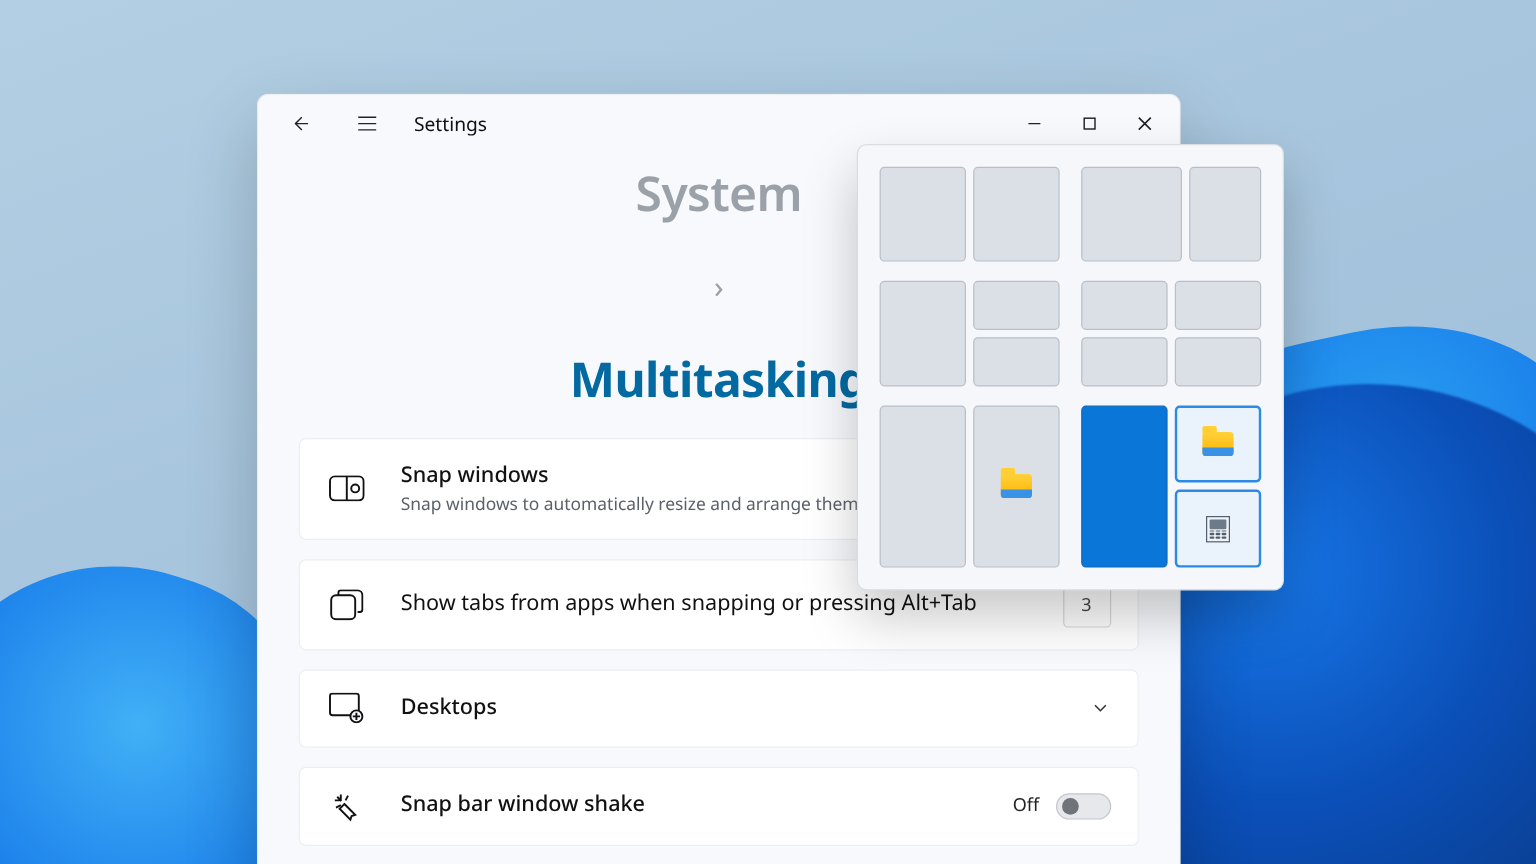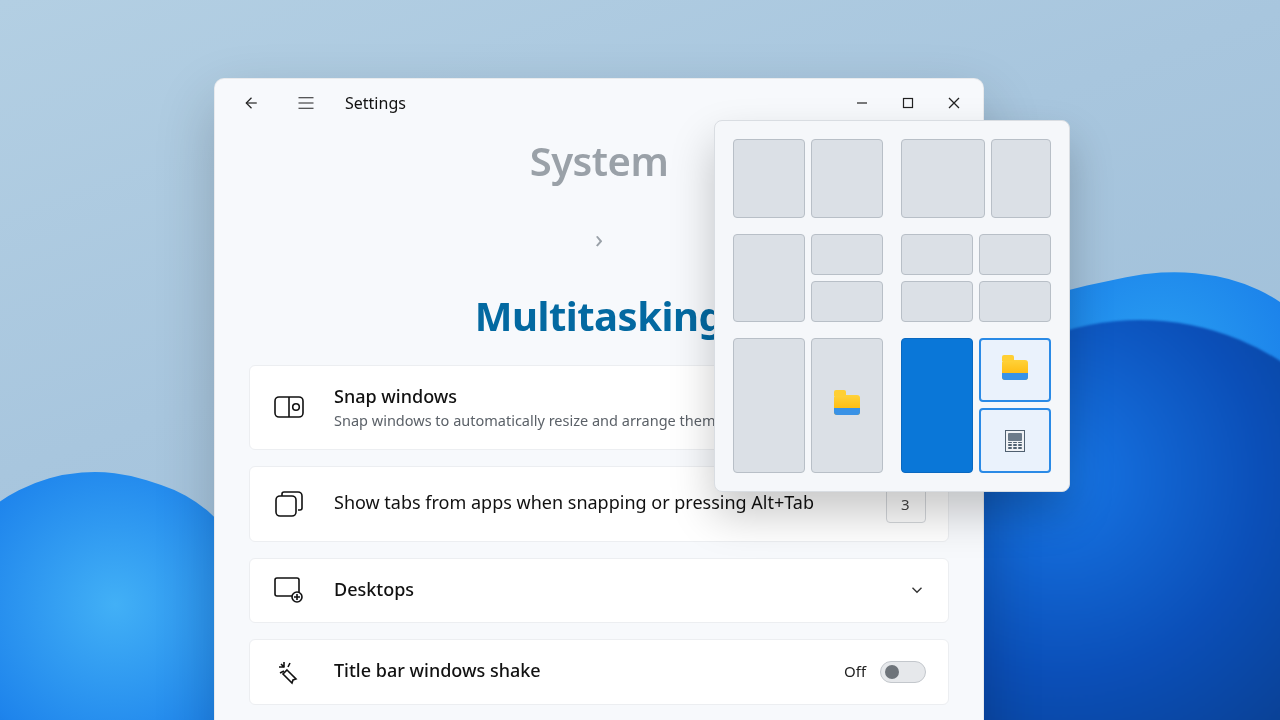--- a/index.html
+++ b/index.html
@@ -176,21 +176,21 @@
       </div>
 
       <div class="card">
         <div class="cicon">
           <svg width="28" height="28" viewBox="0 0 28 28" fill="none" stroke="#111" stroke-width="1.6">
             <path d="M12 12l9 9-3 1-1 3-9-9z" fill="#fff"></path>
             <path d="M9 4v5M4 9h5M6 6l3.5 3.5M15 5l-2 4M5 15l4-2"></path>
           </svg>
         </div>
         <div class="ctext">
-          <div class="ctitle">Title bar windows shake</div>
+          <div class="ctitle">Snap bar window shake</div>
         </div>
         <div class="ctrl toggle">
           <span class="toggle-label">Off</span>
           <div class="switch">
               <div class="knob"></div>
             </div>
         </div>
       </div>
     </div>
   </div>

